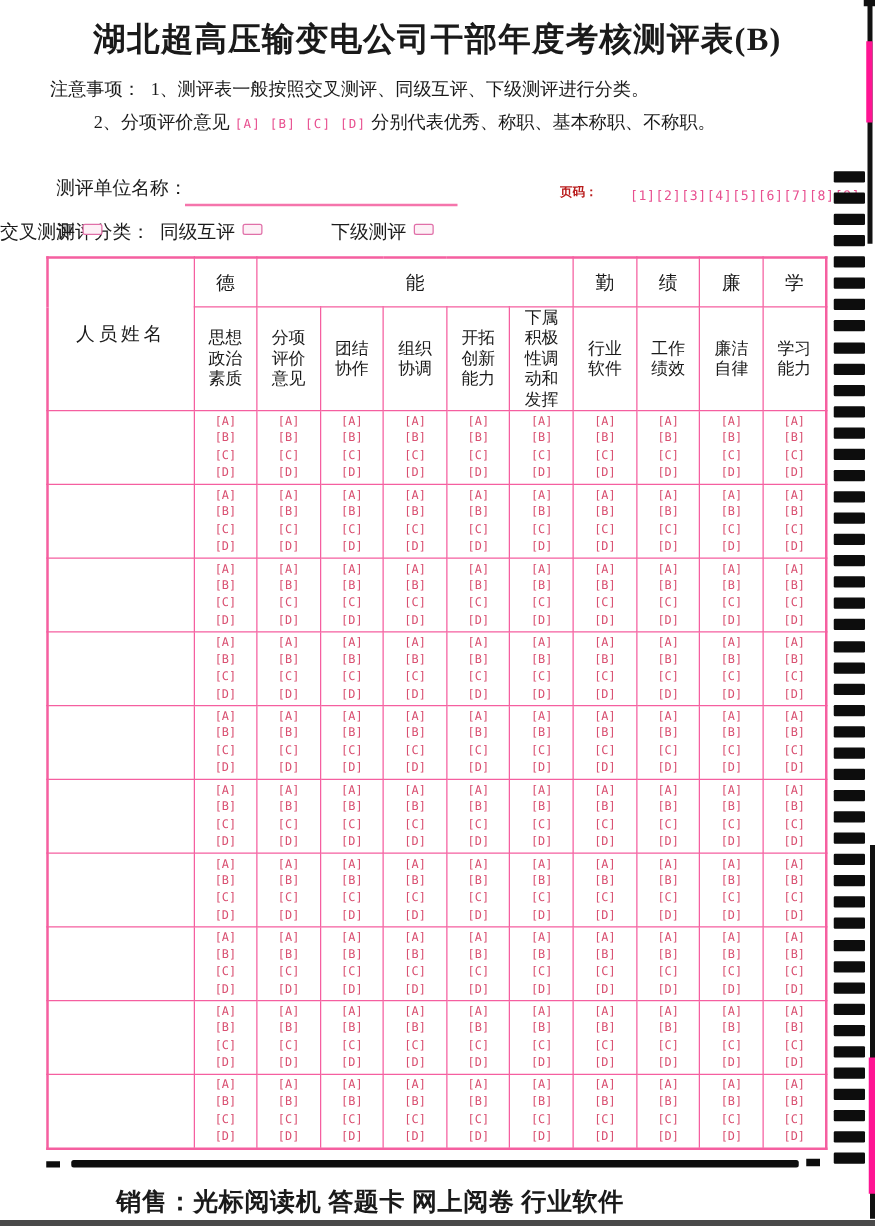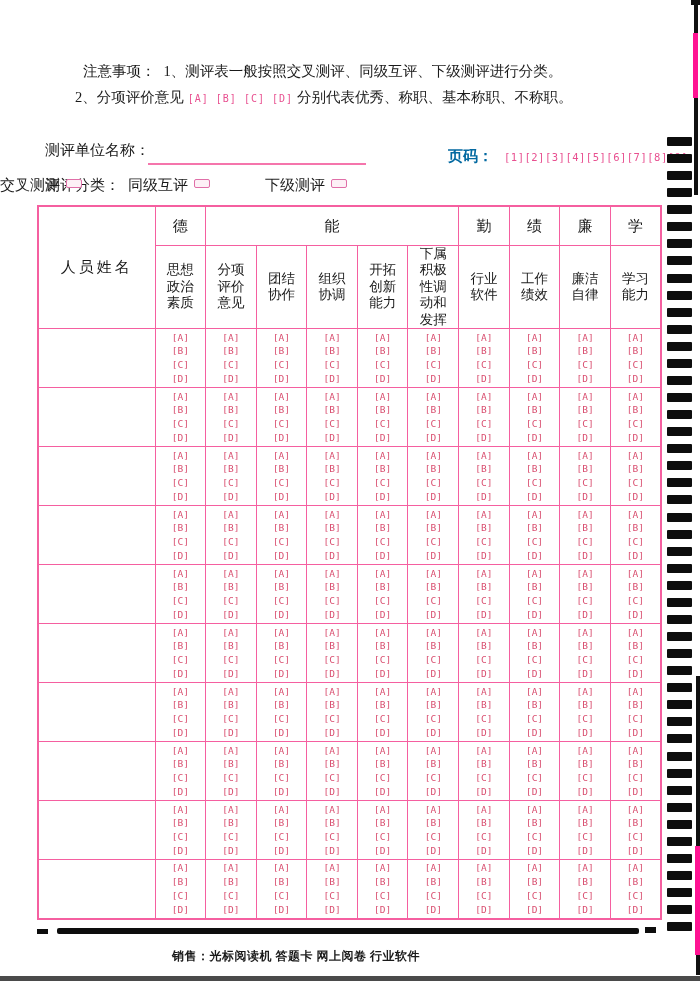--- a/index.html
+++ b/index.html
@@ -3,34 +3,34 @@
 <meta charset="utf-8">
 <style>
   html,body{margin:0;padding:0;background:#e8e8e8;}
   .page{position:relative;width:700px;height:981px;background:#ffffff;overflow:hidden;
         font-family:"Liberation Serif",serif;color:#1a1a1a;}
   
   .title{position:absolute;top:14px;left:0;width:700px;text-align:center;
          font-size:26px;font-weight:bold;letter-spacing:1px;}
   
   .note-line{position:absolute;font-size:14.5px;white-space:nowrap;}
-  .note-1{left:40px;top:62px;margin-left:43px;}
+  .note-1{left:40px;top:62px;}
   .note-2{left:75px;top:88px;text-align:right;}
   .note-3{left:75px;top:112px;}
   .note-label{margin-right:8px;}
   .opt-letters{color:#e85090;font-size:10px;letter-spacing:1px;font-family:"DejaVu Sans Mono",monospace;margin:0 4px;}
   .fill-sample{display:inline-block;width:18px;height:8px;background:#111;border-radius:1px;
                vertical-align:middle;margin:0 4px;}
   .wrong-mark{font-size:9px;font-family:"DejaVu Sans Mono",monospace;margin:0 1px;color:#e85090;}
   .wrong-mark b{color:#222;font-weight:normal;}
   
   .unit-label{position:absolute;left:45px;top:141px;font-size:15px;}
   .unit-line{position:absolute;left:148px;top:142px;width:218px;height:21px;
              border-bottom:2px solid #f575ac;}
-  .pageno-label{position:absolute;left:448px;top:147px;font-size:15px;font-weight:bold;color:#0369a1;}
+  .pageno-label{position:absolute;left:448px;top:147px;font-size:10px;font-weight:bold;color:#b91c1c;}
   .pageno-nums{position:absolute;left:504px;top:151px;font-size:10.5px;color:#e85090;
                font-family:"DejaVu Sans Mono",monospace;letter-spacing:0.5px;}
   
   .class-row{position:absolute;left:0;top:176px;width:700px;height:24px;}
   .class-label{position:absolute;left:45px;top:0;font-size:15px;}
   .class-opt{position:absolute;top:0;font-size:15px;white-space:nowrap;}
   .class-opt:nth-of-type(2){left:128px;}
   .class-opt:nth-of-type(3){left:265px;}
   .class-opt:nth-of-type(4){left:398px;}
   .checkbox{display:inline-block;width:14px;height:7px;border:1.6px solid #e06fa8;
@@ -51,28 +51,29 @@
   .vline-top{position:absolute;left:694px;top:4px;width:3.5px;height:191px;background:#111;}
   .vline-top-pink{position:absolute;left:693px;top:33px;width:5px;height:65px;background:#ff1493;}
   .vline-bot{position:absolute;left:696px;top:676px;width:3.5px;height:299px;background:#111;}
   .vline-bot-pink{position:absolute;left:694.5px;top:846px;width:5px;height:109px;background:#ff1493;}
   .corner-mark{position:absolute;left:691px;top:0;width:9px;height:5px;background:#111;}
   
   .bottom-bar{position:absolute;left:57px;top:928px;width:582px;height:6px;background:#0d0d0d;border-radius:2px;}
   .bottom-dash-l{position:absolute;left:37px;top:929px;width:11px;height:5px;background:#0d0d0d;}
   .bottom-dash-r{position:absolute;left:645px;top:927px;width:11px;height:6px;background:#0d0d0d;}
   .footer-text{position:absolute;left:0;top:948px;width:592px;text-align:center;
-               font-size:12px;font-weight:bold;letter-spacing:0.5px;}
+               font-size:20px;font-weight:bold;letter-spacing:0.5px;}
   .bottom-strip{position:absolute;left:0;top:976px;width:700px;height:5px;background:#4a4a4a;}
 </style>
 </head>
 <body>
 
 <div class="page">
 
+  <div class="title">湖北超高压输变电公司干部年度考核测评表(B)</div>
 
   <div class="note-line note-1">
     <span class="note-label">注意事项：</span><span>1、测评表一般按照交叉测评、同级互评、下级测评进行分类。</span>
   </div>
   <div class="note-line note-2">
     <span>2、分项评价意见</span><span class="opt-letters">[A] [B] [C] [D]</span><span>分别代表优秀、称职、基本称职、不称职。</span>
   </div>
 
   <div class="unit-label">测评单位名称：</div>
   <div class="unit-line"></div>

